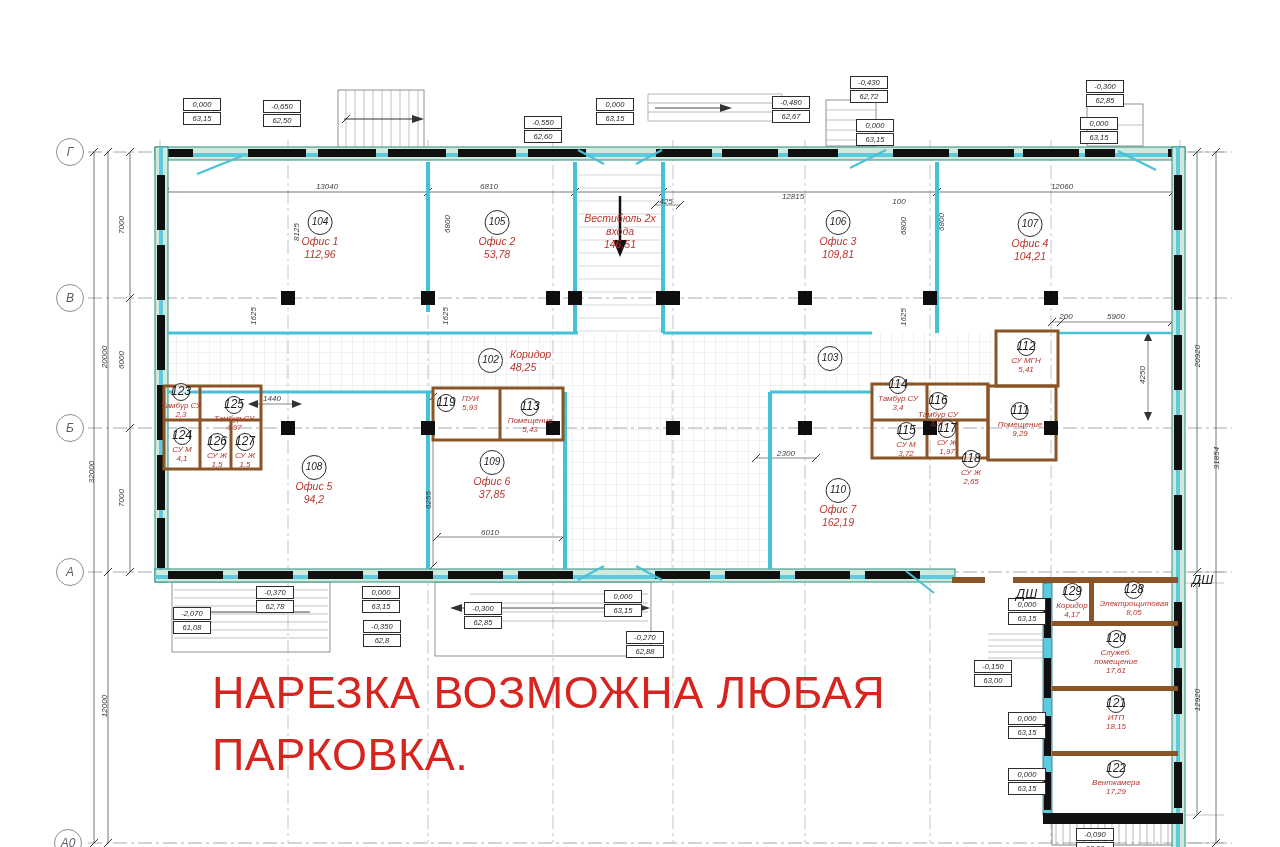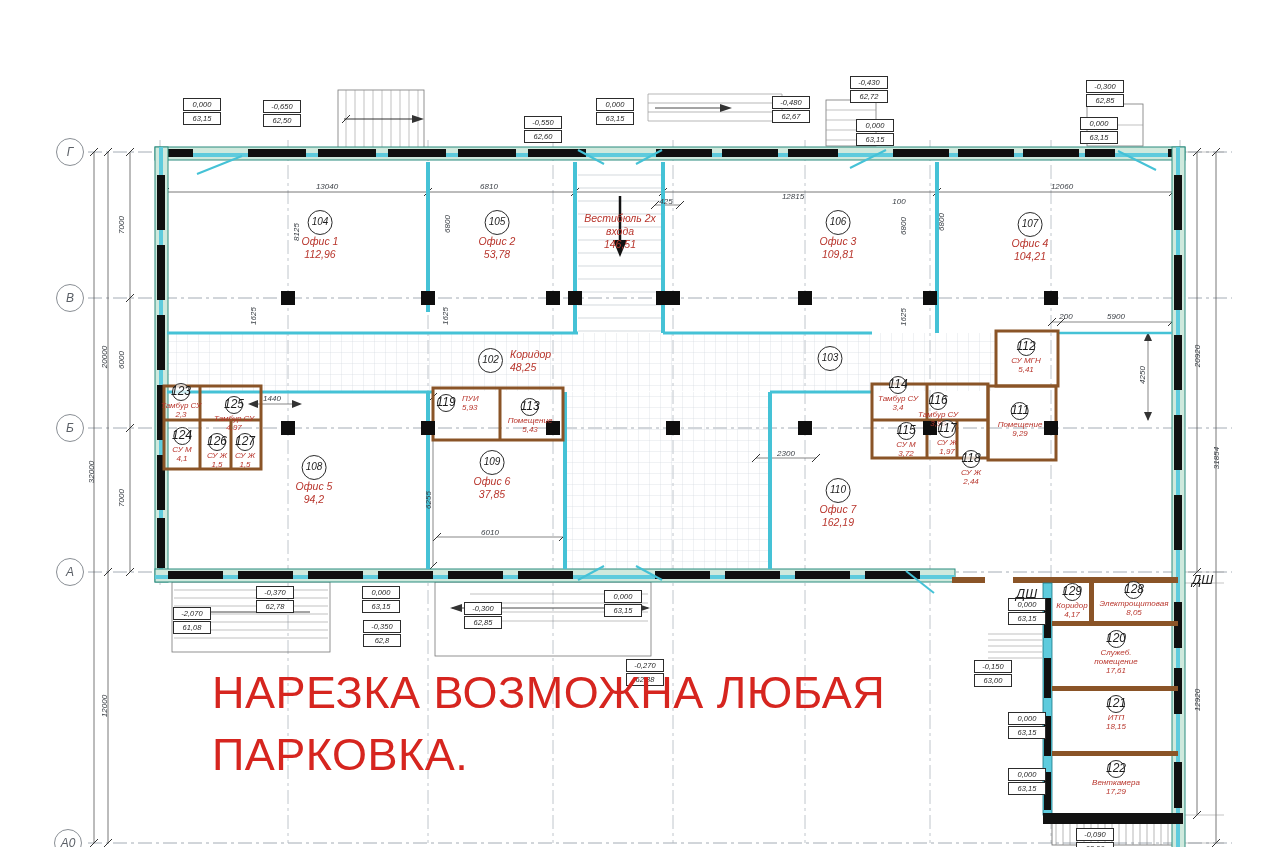--- a/index.html
+++ b/index.html
@@ -392,21 +392,21 @@
       <div class="room sm" style="left: 906px; top: 422px;"><div class="num">115</div><div>
           <div>СУ М</div>
           <div>3,72</div>
         </div></div>
       <div class="room sm" style="left: 947px; top: 420px;"><div class="num">117</div><div>
           <div>СУ Ж</div>
           <div>1,97</div>
         </div></div>
       <div class="room sm" style="left: 971px; top: 420px; margin-top: 30px;"><div class="num">118</div><div>
           <div>СУ Ж</div>
-          <div>2,44</div>
+          <div>2,65</div>
         </div></div>
       <div class="room sm" style="left: 1020px; top: 402px;"><div class="num">111</div><div>
           <div>Помещение</div>
           <div>9,29</div>
         </div></div>
       <div class="room sm" style="left: 1072px; top: 583px;"><div class="num">129</div><div>
           <div>Коридор</div>
           <div>4,17</div>
         </div></div>
       <div class="room sm" style="left: 1134px; top: 581px;"><div class="num">128</div><div>
@@ -481,21 +481,21 @@
         <div class="v">62,8</div>
       </div>
       <div class="elev" style="left: 464px; top: 602px;">
         <div class="v">-0,300</div>
         <div class="v">62,85</div>
       </div>
       <div class="elev" style="left: 604px; top: 590px;">
         <div class="v">0,000</div>
         <div class="v">63,15</div>
       </div>
-      <div class="elev" style="left: 626px; top: 631px; margin-top: 28px;">
+      <div class="elev" style="left: 626px; top: 631px;">
         <div class="v">-0,270</div>
         <div class="v">62,88</div>
       </div>
       <div class="elev" style="left: 974px; top: 660px;">
         <div class="v">-0,150</div>
         <div class="v">63,00</div>
       </div>
       <div class="elev" style="left: 1008px; top: 598px;">
         <div class="v">0,000</div>
         <div class="v">63,15</div>

